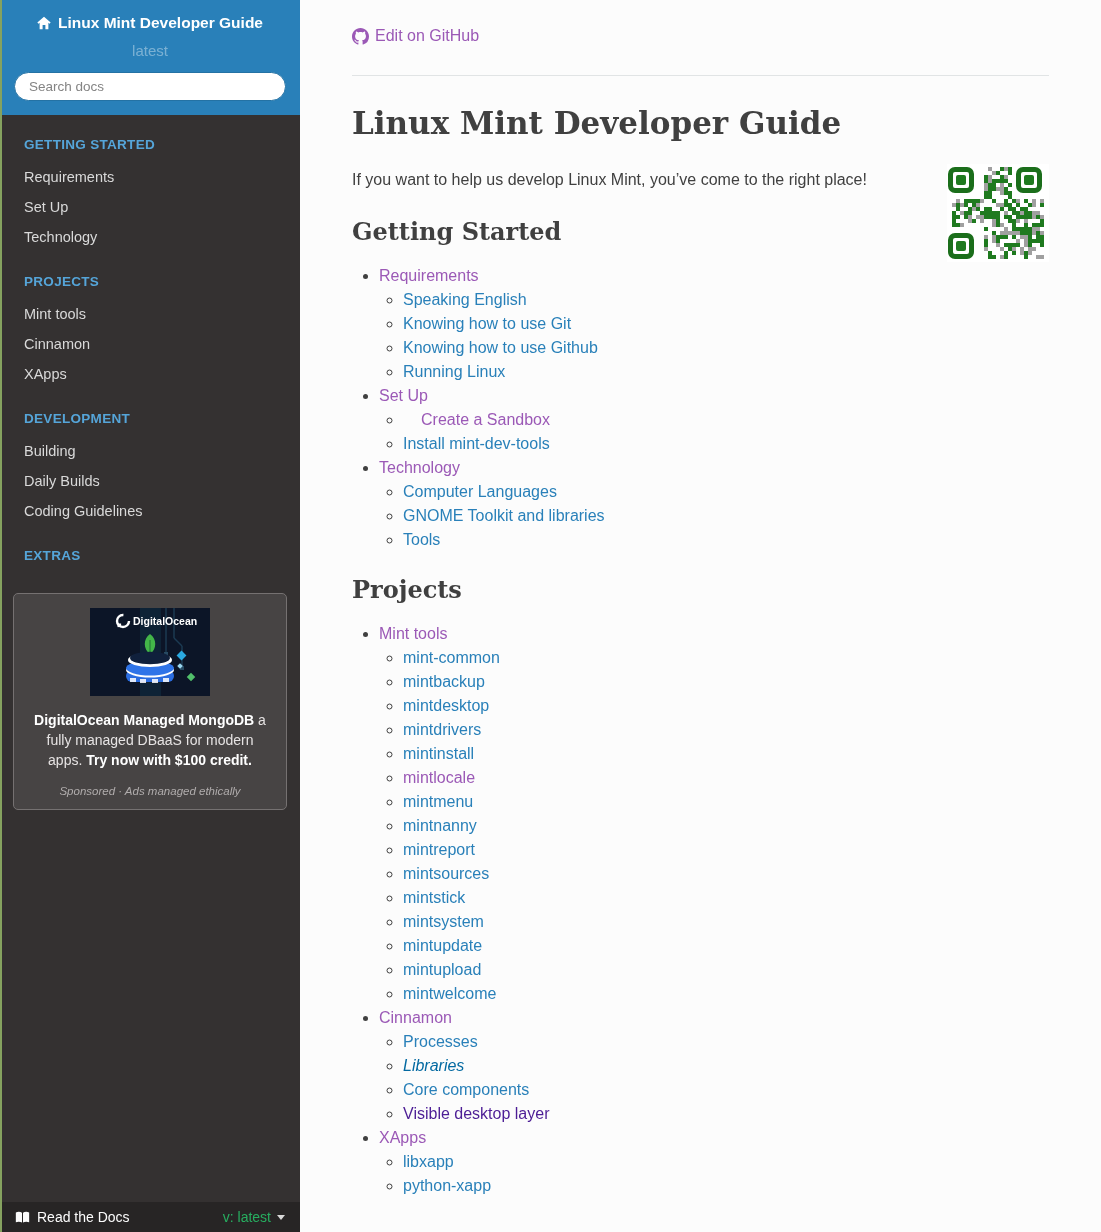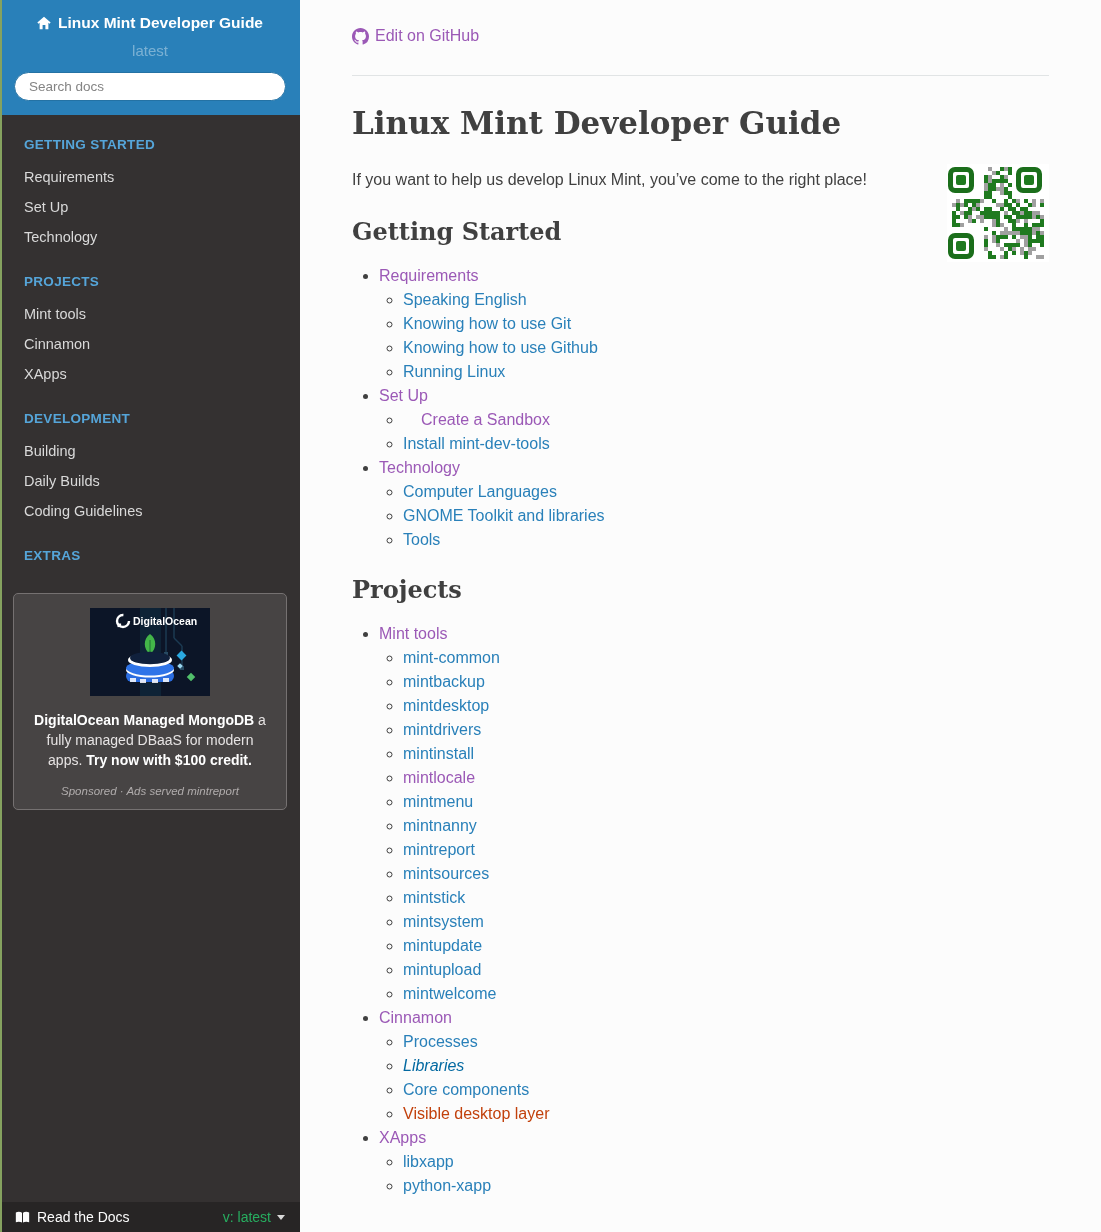--- a/index.html
+++ b/index.html
@@ -151,21 +151,21 @@
         <rect x="40" y="70" width="6" height="4" fill="#ffffff" opacity=".85"></rect>
         <rect x="50" y="71" width="6" height="4" fill="#ffffff" opacity=".85"></rect>
         <rect x="62" y="71" width="6" height="4" fill="#ffffff" opacity=".85"></rect>
         <rect x="73" y="70" width="6" height="4" fill="#ffffff" opacity=".85"></rect>
       </g>
       <rect x="88" y="44" width="7" height="7" fill="#2aa8e0" transform="rotate(45 91.5 47.5)"></rect>
       <rect x="98" y="66" width="6" height="6" fill="#51c06b" transform="rotate(45 101 69)"></rect>
       <rect x="88" y="56" width="4" height="4" fill="#9ad7f0" transform="rotate(45 90 58)"></rect>
     </svg>
     <p class="ad-text"><strong>DigitalOcean Managed MongoDB</strong><span> a fully managed DBaaS for modern apps. </span><strong>Try now with $100 credit.</strong></p>
-    <div class="ad-footer">Sponsored · Ads served mintreport</div>
+    <div class="ad-footer">Sponsored · Ads managed ethically</div>
   </div>
 
   <div class="side-footer">
     <span class="rtd-brand">
       <span style="display:inline-flex;">
         <svg width="15" height="13" viewBox="0 0 18 15">
             <path d="M1 1.5 C3.5 .2 6.5 .4 8.4 1.8 V13.6 C6.5 12.4 3.5 12.2 1 13.2 Z" fill="#fcfcfc"></path>
             <path d="M17 1.5 C14.5 .2 11.5 .4 9.6 1.8 V13.6 C11.5 12.4 14.5 12.2 17 13.2 Z" fill="#fcfcfc"></path>
           </svg>
       </span>
@@ -778,21 +778,21 @@
         <li><a style="color: rgb(41, 128, 185);">mintsystem</a></li>
         <li><a style="color: rgb(41, 128, 185);">mintupdate</a></li>
         <li><a style="color: rgb(41, 128, 185);">mintupload</a></li>
         <li><a style="color: rgb(41, 128, 185);">mintwelcome</a></li>
       </ul>
       <li><a style="color: rgb(155, 89, 182);">Cinnamon</a></li>
       <ul>
         <li><a style="color: rgb(41, 128, 185);">Processes</a></li>
         <li><a style="color: #0369a1; font-style: italic;">Libraries</a></li>
         <li><a style="color: rgb(41, 128, 185);">Core components</a></li>
-        <li><a style="color: #c2410c;">Visible desktop layer</a></li>
+        <li><a style="color: #4c1d95;">Visible desktop layer</a></li>
       </ul>
       <li><a style="color: rgb(155, 89, 182);">XApps</a></li>
       <ul>
         <li><a style="color: rgb(41, 128, 185);">libxapp</a></li>
         <li><a style="color: rgb(41, 128, 185);">python-xapp</a></li>
       </ul>
     </ul>
 </main>
 
 </body></html>

